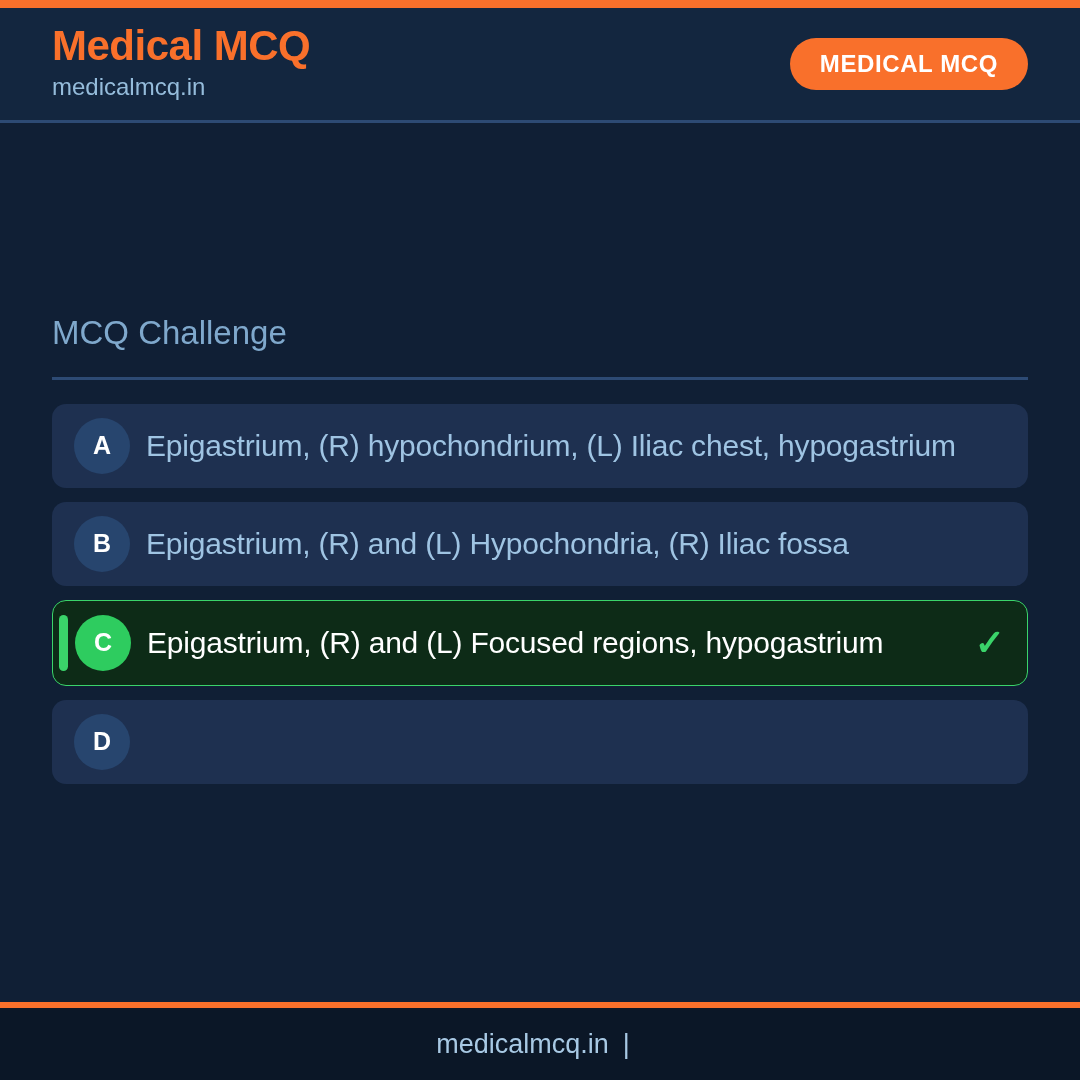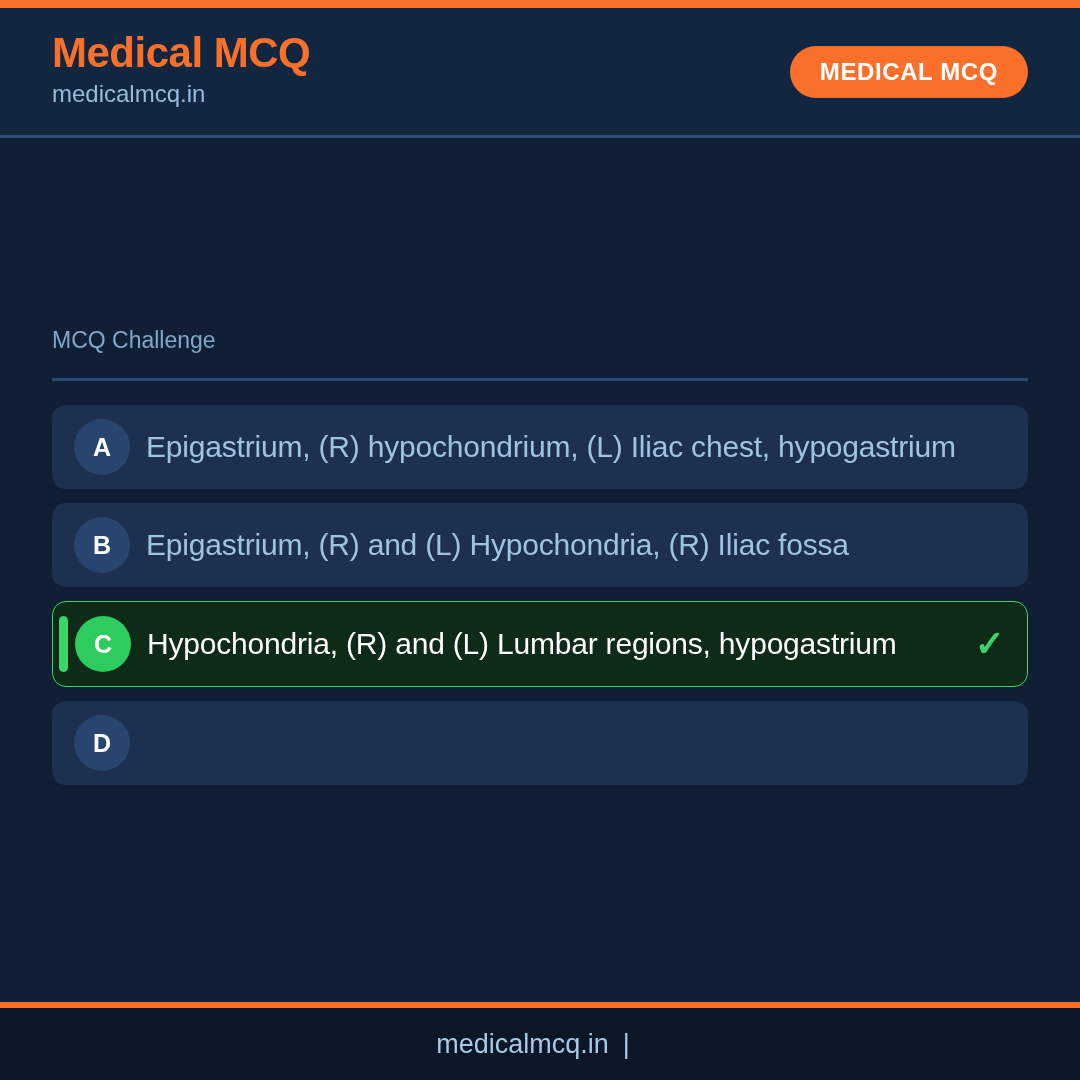--- a/index.html
+++ b/index.html
@@ -26,21 +26,21 @@
   .top-accent {
     height: 8px;
     width: 100%;
     background: #f9702b;
     flex: 0 0 auto;
   }
 
   
   .header {
     flex: 0 0 auto;
-    height: 130px;
+    height: 115px;
     background: #13263f;
     border-bottom: 3px solid #2d4straight;
     border-bottom: 3px solid #2d4a74;
     box-sizing: border-box;
     display: flex;
     align-items: center;
     justify-content: space-between;
     padding: 0 52px;
   }
   .brand-block {
@@ -79,21 +79,21 @@
     display: flex;
     flex-direction: column;
     justify-content: center;
     box-sizing: border-box;
   }
   .content-inner {
     margin-top: -28px;
   }
   .eyebrow {
     color: #7fa8cc;
-    font-size: 23px;
+    font-size: 33px;
     line-height: 1.2;
     margin-bottom: 22px;
   }
   .question {
     color: #ffffff;
     font-size: 46px;
     font-weight: bold;
     line-height: 1.17;
     letter-spacing: -0.3px;
   }
@@ -236,21 +236,21 @@
         <div class="option">
 
           <div class="badge">B</div>
           <div class="opt-text">Epigastrium, (R) and (L) Hypochondria, (R) Iliac fossa</div>
           <div class="check hidden">✓</div>
         </div>
 
         <div class="option correct">
           <div class="accent-bar"></div>
           <div class="badge">C</div>
-          <div class="opt-text">Hypochondria, (R) and (L) Lumbar regions, hypogastrium</div>
+          <div class="opt-text">Epigastrium, (R) and (L) Focused regions, hypogastrium</div>
           <div class="check">✓</div>
         </div>
 
         <div class="option">
 
           <div class="badge">D</div>
           <div class="check hidden">✓</div>
         </div>
 
       </div>

